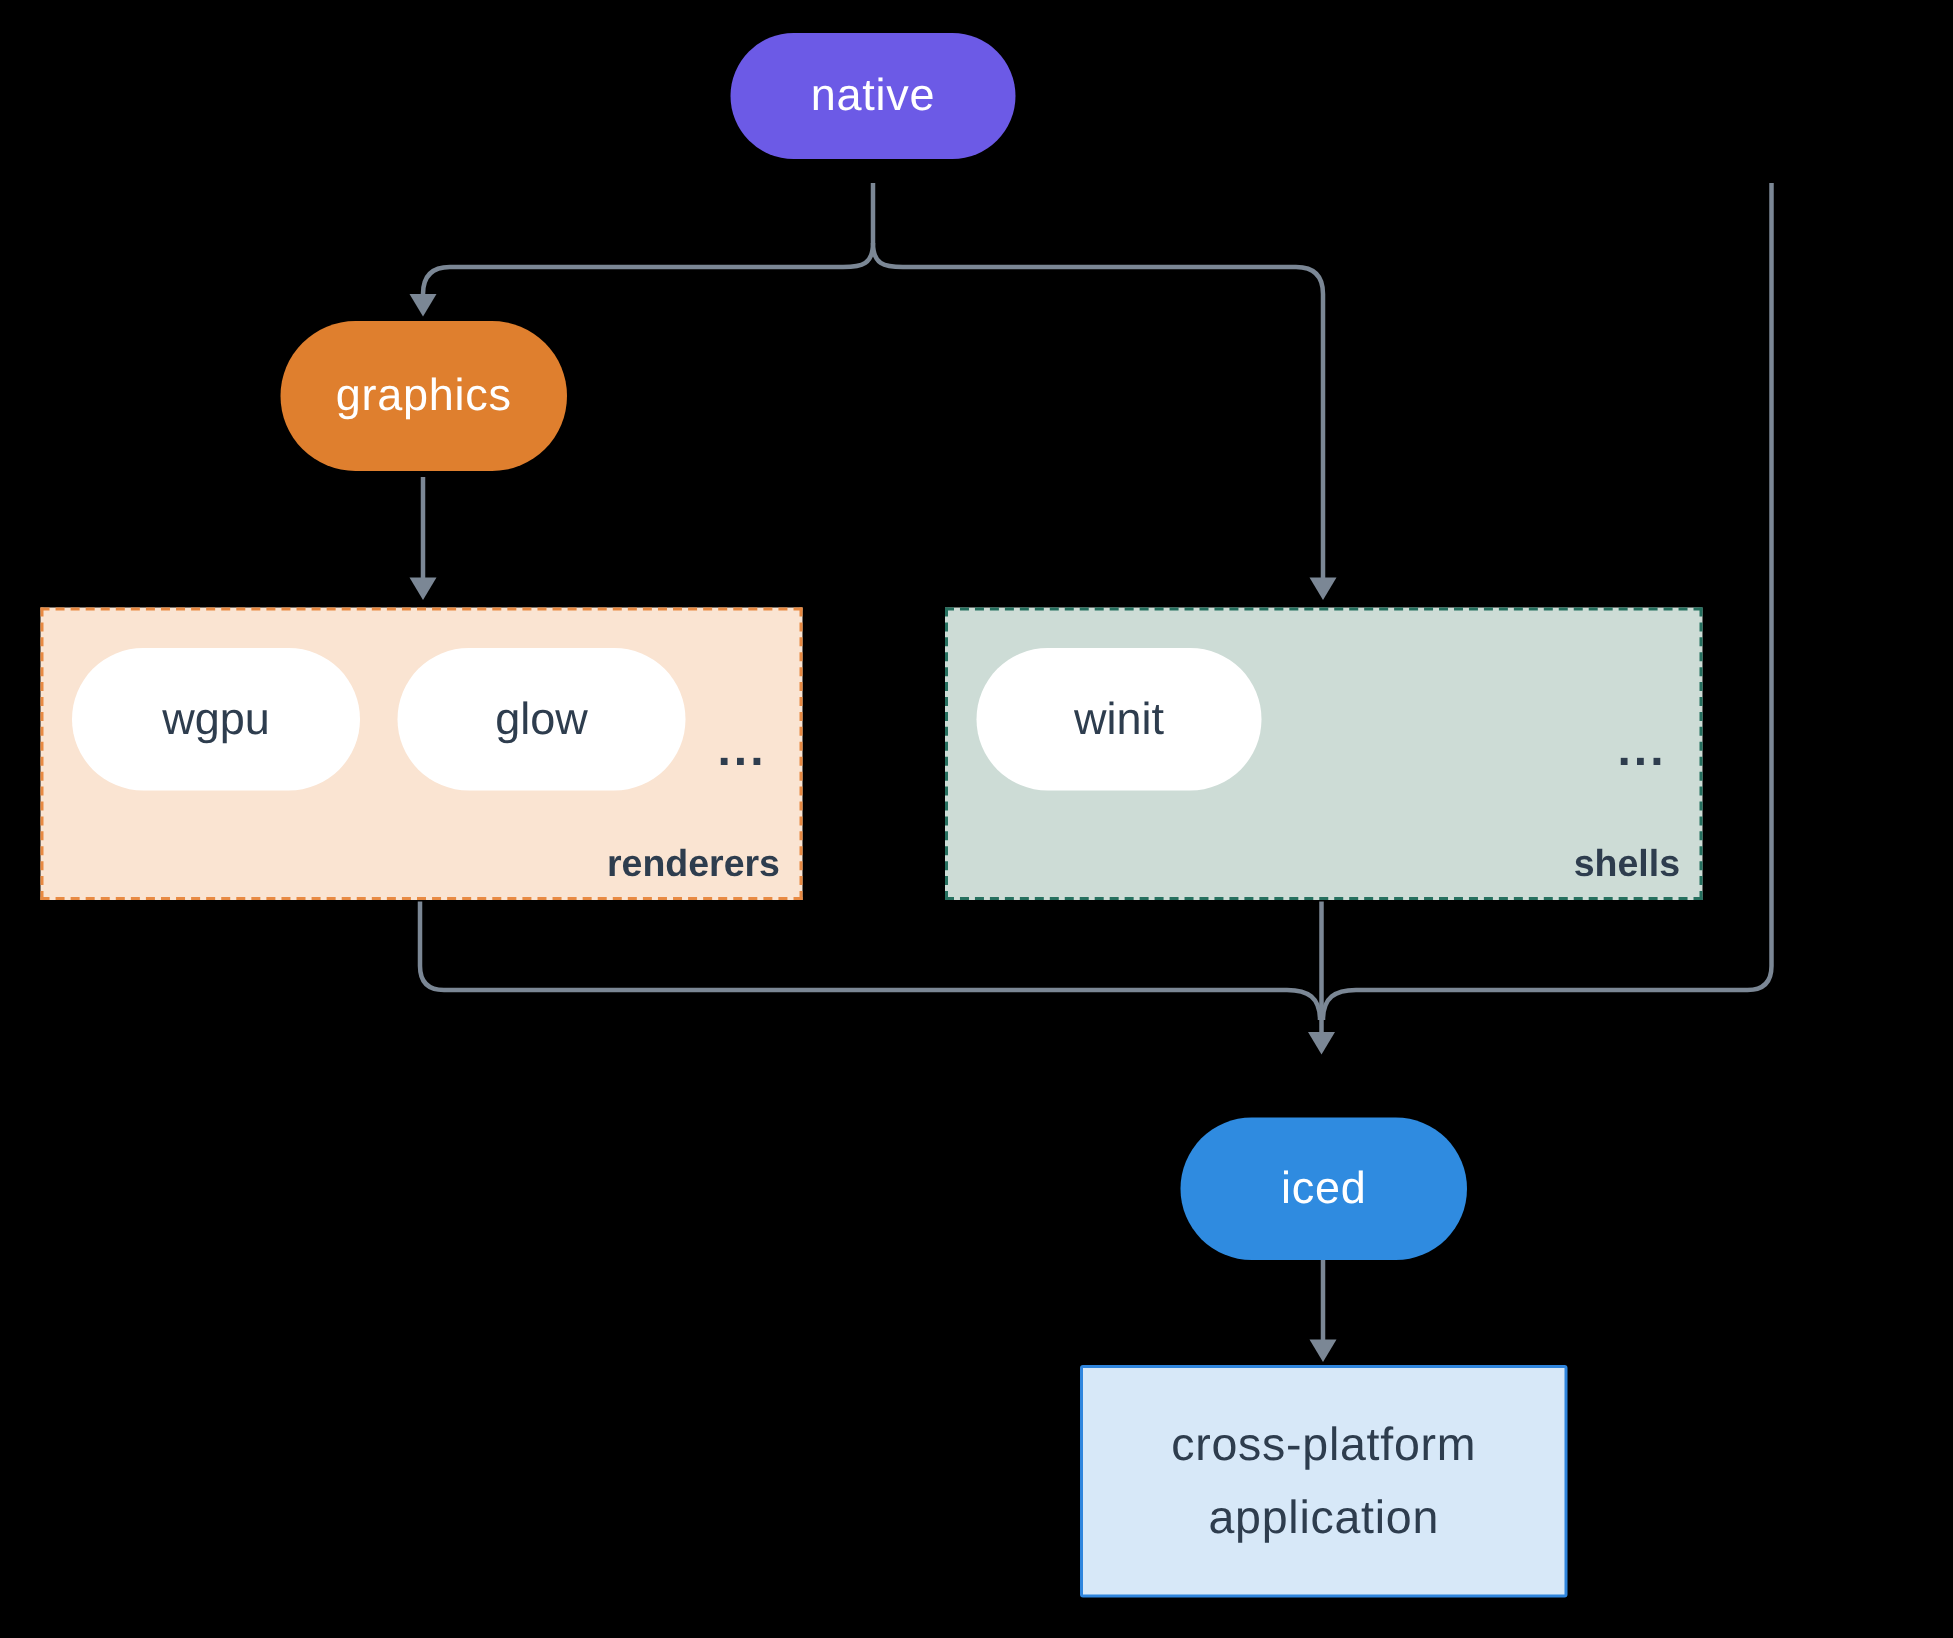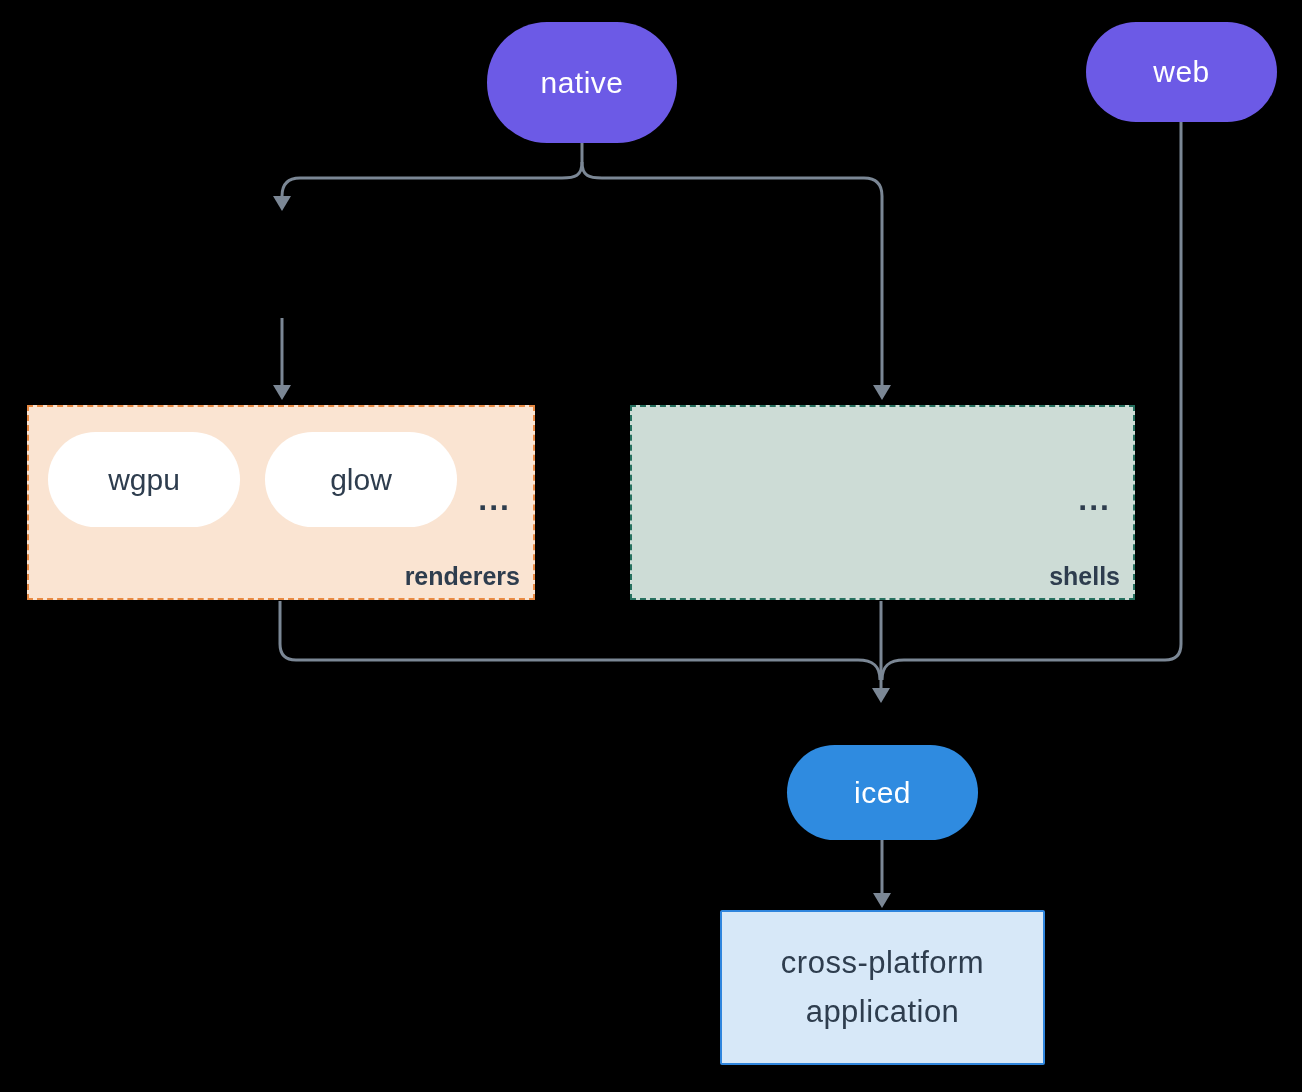--- a/index.html
+++ b/index.html
@@ -24,21 +24,21 @@
     font-family:"Liberation Sans", sans-serif;
     width:1302px;height:1092px;position:relative;overflow:hidden;
   }
   .stage{position:absolute;left:0;top:0;width:1302px;height:1092px;}
   svg.wires{position:absolute;left:0;top:0;z-index:1;}
   .node{
     position:absolute;z-index:2;display:flex;align-items:center;justify-content:center;
     font-size:30px;letter-spacing:.5px;
   }
   .pill{border-radius:60px;color:var(--light_text);}
-  .pill-native{left:487px;top:22px;width:190px;height:121px;background:var(--node_purple);}
+  .pill-native{left:487px;top:22px;width:190px;height:84px;background:var(--node_purple);}
   .pill-web{left:1086px;top:22px;width:191px;height:100px;background:var(--node_purple);}
   .pill-graphics{left:187px;top:214px;width:191px;height:100px;background:var(--node_orange);}
   .pill-iced{left:787px;top:710px;width:191px;height:95px;background:var(--node_blue);margin-top:35px;}
   .group{
     position:absolute;z-index:2;box-sizing:border-box;
   }
   .group-renderers{
     left:27px;top:405px;width:508px;height:195px;
     background:var(--group_renderers_bg);border:2px dashed var(--group_renderers_border);padding-left:19px;
   }
@@ -94,30 +94,31 @@
     <g fill="#7b8795" stroke="none">
       <polygon points="273,196 291,196 282,211"></polygon>
       <polygon points="873,385 891,385 882,400"></polygon>
       <polygon points="273,385 291,385 282,400"></polygon>
       <polygon points="872,688 890,688 881,703"></polygon>
       <polygon points="873,893 891,893 882,908"></polygon>
     </g>
   </svg>
 
   <div class="node pill pill-native">native</div>
-  <div class="node pill pill-web">web</div>
+  <div class="node pill pill-graphics">graphics</div>
 
   <div class="group group-renderers">
     <div class="inner-pill first">wgpu</div>
     <div class="inner-pill second">glow</div>
     <div class="more-dots">...</div>
     <div class="group-label">renderers</div>
   </div>
 
   <div class="group group-shells">
+    <div class="inner-pill first">winit</div>
     <div class="more-dots">...</div>
     <div class="group-label">shells</div>
   </div>
 
   <div class="node pill pill-iced">iced</div>
 
   <div class="node app-box">cross-platform application</div>
 
 </div>
 

